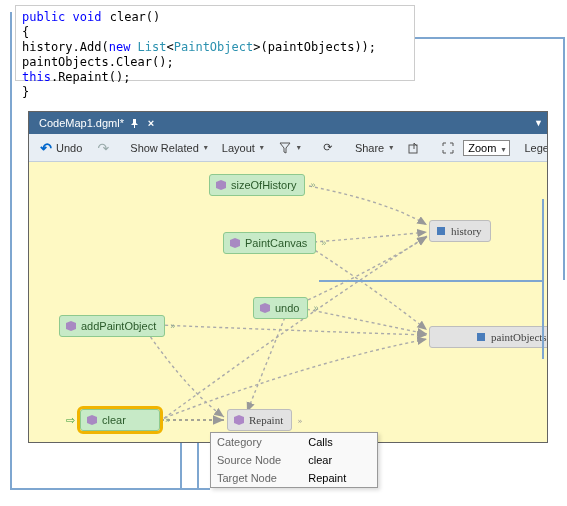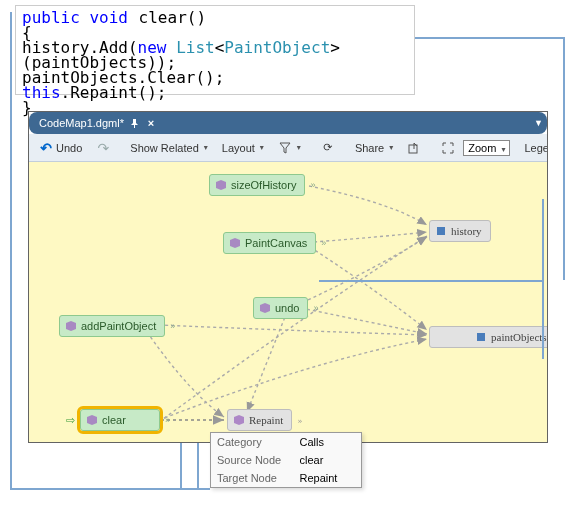--- a/index.html
+++ b/index.html
@@ -1,24 +1,24 @@
 <!DOCTYPE html>
 <html><head>
 <meta charset="utf-8">
 <style>
   * { box-sizing: border-box; margin: 0; padding: 0; }
   body { font-family: "Segoe UI", Arial, sans-serif; font-size: 12px; background: #fff; width: 567px; height: 506px; position: relative; }
   
-  .code-panel { position: absolute; top: 5px; left: 15px; width: 400px; height: 90px; border: 1px solid #ccc; background: #fff; padding: 4px 6px; font-family: Consolas, monospace; font-size: 16px; line-height: 15px; }
+  .code-panel { position: absolute; top: 5px; left: 15px; width: 400px; height: 76px; border: 1px solid #ccc; background: #fff; padding: 4px 6px; font-family: Consolas, monospace; font-size: 12px; line-height: 15px; }
   .kw { color: #0000ff; }
   .typ { color: #2b91af; }
   .cursor-box { display:inline-block; }
   
   .editor-wrap { position: absolute; top: 111px; left: 28px; width: 520px; border: 1px solid #636363; }
-  .tabbar { background: #3e6892; height: 22px; display:flex; align-items:center; color:#fff; font-size:11px; padding-left:6px; position:relative;border-radius:8px;}
+  .tabbar { background: #3e6892; height: 22px; display:flex; align-items:center; color:#fff; font-size:11px; padding-left:6px; position:relative;}
   .tab { background:#3e6892; color:#fff; padding:0 4px; display:flex; align-items:center; gap:6px;}
   .tab .pin, .tab .close { width:10px; text-align:center; cursor:pointer; }
   .tab .close { font-weight:bold;}
   .tab .pin svg { display:block;}
   .tabbar .drop { position:absolute; right:4px; color:#fff; font-size:9px; cursor:pointer;}
   
   .toolbar { background:#e8eef4; border-bottom:1px solid #c2cedb; height:28px; display:flex; align-items:center; padding:0 4px; gap:2px; overflow:hidden; white-space:nowrap;}
   .tb-btn { display:flex; align-items:center; gap:3px; padding:2px 5px; font-size:11px; color:#333; cursor:pointer; border:1px solid transparent; border-radius:2px;}
   .tb-sep { width:1px; height:18px; background:#b8c4d2; margin:0 2px;}
   .tb-caret { font-size:8px; margin-left:2px; color:#555;}
@@ -30,21 +30,21 @@
   .canvas { position:relative; background:#fef9c3; height:280px; overflow:hidden;}
   .node { position:absolute; border-radius:3px; padding:4px 8px 4px 6px; font-size:11px; display:flex; align-items:center; gap:5px; border:1px solid; }
   .node-green { background:#c7eac7; border-color:#8ec98e; color:#2a5a2a;}
   .node-gray  { background:#e2e2e2; border-color:#bdbdbd; color:#444;font-family:Liberation Serif, serif;}
   .node-sel   { outline:3px solid #f0b400; outline-offset:0; min-width:80px;}
   .cube { width:10px; height:10px; display:inline-block;}
   .cube svg { display:block;}
   .chev { position:absolute; right:-11px; top:50%; transform:translateY(-50%); font-size:9px; color:#8aa88a;}
   .entry-arrow { position:absolute; left:-15px; top:50%; transform:translateY(-50%); color:#3a9b3a; font-size:11px;}
   
-  .tooltip { position:absolute; top:432px; left:210px; width:152px; border:1px solid #999; background:#f9f9f9; font-size:11px; box-shadow:2px 2px 4px rgba(0,0,0,0.15);}
+  .tooltip { position:absolute; top:432px; left:210px; width:168px; border:1px solid #999; background:#f9f9f9; font-size:11px; box-shadow:2px 2px 4px rgba(0,0,0,0.15);}
   .tooltip table { width:100%; border-collapse:collapse;}
   .tooltip td { padding:3px 6px; }
   .tooltip td:first-child { color:#666; width:55%;}
   .tooltip td:last-child { color:#000;}
   
   svg.edges { position:absolute; inset:0; width:100%; height:100%; pointer-events:none;}
   .link1 { position:absolute; border:1px solid #7ea6d0; pointer-events:none;}
 </style>
 </head>
 <body>

